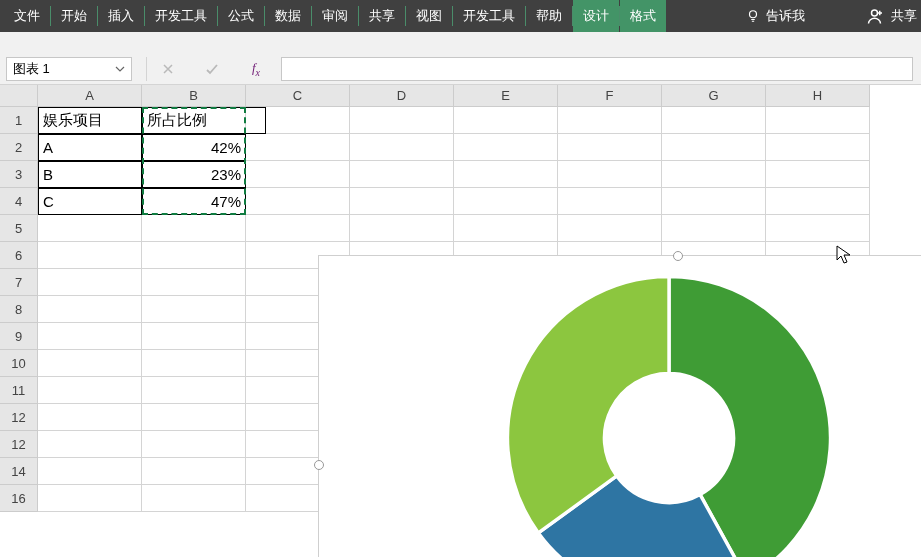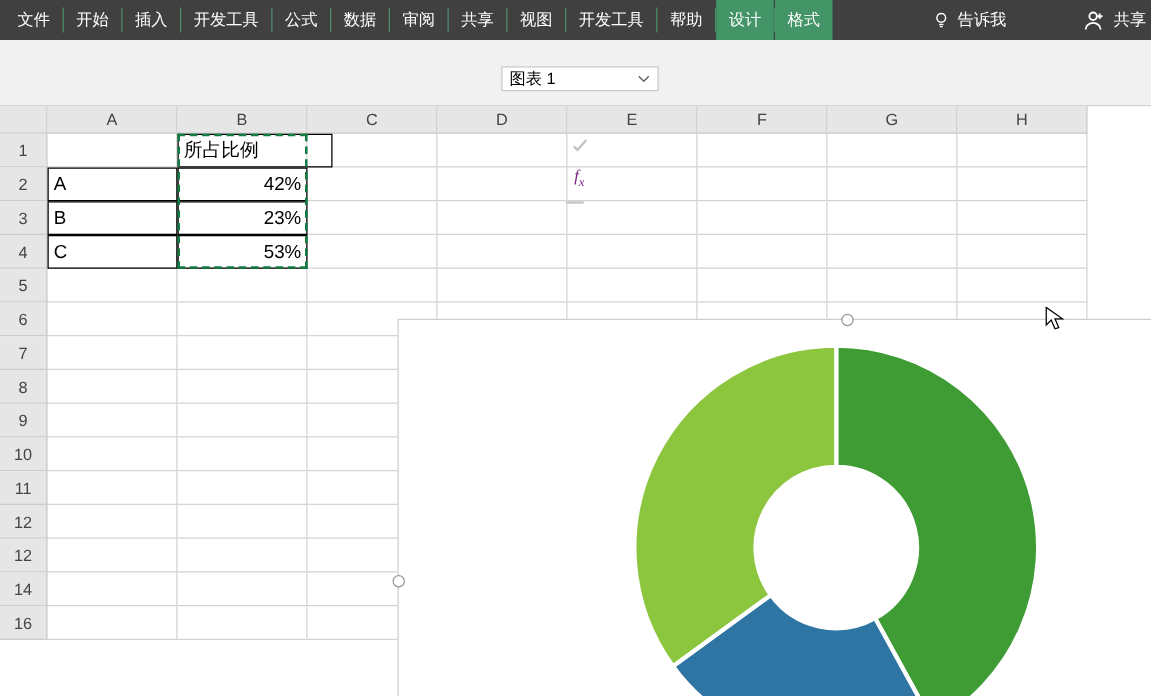--- a/index.html
+++ b/index.html
@@ -5,21 +5,21 @@
     * { box-sizing: border-box; margin: 0; padding: 0; }
     body { font-family: "Microsoft YaHei", Arial, sans-serif; font-size: 13px; background: #fff; width: 921px; height: 557px; overflow: hidden; position: relative; }
     .ribbon { background: #404040; height: 32px; display: flex; align-items: center; color: #fff; padding: 0 4px; }
     .ribbon-tab { padding: 0 10px; height: 32px; display: flex; align-items: center; cursor: pointer; white-space: nowrap; }
     .ribbon-tab.active { background: #439467; }
     .ribbon-divider { width: 1px; height: 20px; background: #4a8d6a; }
     .ribbon-right { margin-left: auto; display: flex; align-items: center; gap: 6px; }
     .lightbulb { width: 14px; height: 14px; }
     .person-icon { width: 18px; height: 18px; }
     .panel-area { background: #f1f1f1; height: 21px; }
-    .formula-bar { background: #f1f1f1; height: 32px; display: flex; align-items: center; border-bottom: 1px solid #d4d4d4; gap: 6px; padding-left: 6px; flex-direction: column; }
+    .formula-bar { background: #f1f1f1; height: 32px; display: flex; align-items: center; border-bottom: 1px solid #d4d4d4; gap: 6px; padding-left: 6px; }
     .name-box { background: #fff; border: 1px solid #c7c7c7; width: 126px; height: 24px; display: flex; align-items: center; padding: 0 6px; justify-content: space-between; }
     .name-box-dropdown { width: 10px; height: 10px; }
     .fb-sep { width: 1px; height: 24px; background: #d4d4d4; margin: 0 8px; }
     .fb-icon { width: 14px; height: 14px; display: flex; align-items: center; justify-content: center; color: #888; cursor: pointer; }
     .fb-icon.dim { opacity: 0.4; }
     .fx { font-style: italic; font-family: "Times New Roman", serif; color: #701a75; }
     .formula-input { flex: 1; background: #fff; border: 1px solid #c7c7c7; height: 24px; margin-right: 8px; padding: 0 6px; }
     .grid-area { position: relative; height: 472px; display: flex; }
     .col-headers-row { position: absolute; top: 0; left: 0; right: 0; height: 22px; display: flex; }
     .corner { width: 38px; height: 22px; background: #e6e6e6; border-right: 1px solid #ccc; border-bottom: 1px solid #ccc; }
@@ -256,27 +256,28 @@
       <div class="cell" style="left: 728px; top: 135px; width: 104px;"></div>
       <div class="cell" style="left: 728px; top: 162px; width: 104px;"></div>
       <div class="cell" style="left: 728px; top: 189px; width: 104px;"></div>
       <div class="cell" style="left: 728px; top: 216px; width: 104px;"></div>
       <div class="cell" style="left: 728px; top: 243px; width: 104px;"></div>
       <div class="cell" style="left: 728px; top: 270px; width: 104px;"></div>
       <div class="cell" style="left: 728px; top: 297px; width: 104px;"></div>
       <div class="cell" style="left: 728px; top: 324px; width: 104px;"></div>
       <div class="cell" style="left: 728px; top: 351px; width: 104px;"></div>
       <div class="cell" style="left: 728px; top: 378px; width: 104px;"></div>
+      <div class="cell data-border" style="left: 0px; top: 0px; width: 104px;">娱乐项目</div>
       <div class="cell data-border" style="left: 104px; top: 0px; width: 124px;">所占比例</div>
       <div class="cell data-border" style="left: 0px; top: 27px; width: 104px;">A</div>
       <div class="cell right data-border" style="left: 104px; top: 27px; width: 104px;">42%</div>
       <div class="cell data-border" style="left: 0px; top: 54px; width: 104px;">B</div>
       <div class="cell right data-border" style="left: 104px; top: 54px; width: 104px;">23%</div>
       <div class="cell data-border" style="left: 0px; top: 81px; width: 104px;">C</div>
-      <div class="cell right data-border" style="left: 104px; top: 81px; width: 104px;">53%</div>
+      <div class="cell right data-border" style="left: 104px; top: 81px; width: 104px;">47%</div>
       <div class="selection-dash" style="left: 104px; top: 0px; width: 104px; height: 108px;"></div>
       <div class="chart-object">
         <div class="chart-handle" style="left: -5px; top: 50%; transform: translateY(-50%);"></div>
         <div class="chart-handle" style="left: 50%; top: -5px; transform: translateX(-50%);"></div>
         <svg class="donut" viewBox="0 0 200 200">
           <path d="M 100 5 A 95 95 0 0 1 145.766599039663 183.249134604167 L 118.3066396158652 133.2996538416668 A 38 38 0 0 0 100 62 Z" fill="#3f9c35" stroke="#fff" stroke-width="2"></path>
           <path d="M 145.766599039663 183.249134604167 A 95 95 0 0 1 23.143385534380002 155.83959896778495 L 69.257354213752 122.33583958711398 A 38 38 0 0 0 118.3066396158652 133.2996538416668 Z" fill="#2e75a3" stroke="#fff" stroke-width="2"></path>
           <path d="M 23.143385534380002 155.83959896778495 A 95 95 0 0 1 99.99999999999999 5 L 100 62 A 38 38 0 0 0 69.257354213752 122.33583958711398 Z" fill="#8cc63f" stroke="#fff" stroke-width="2"></path>
         </svg>
       </div>

